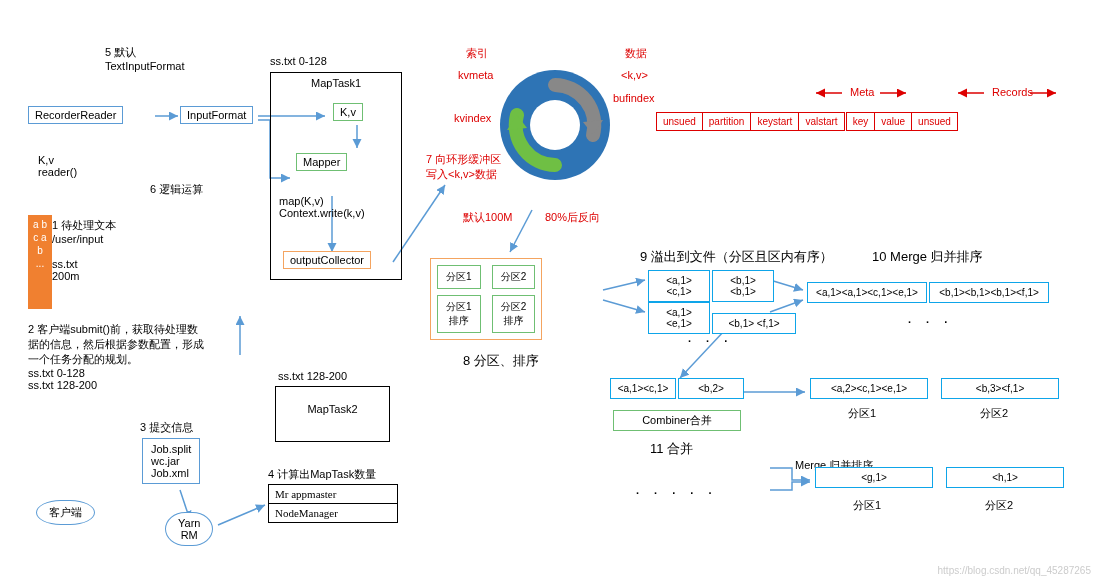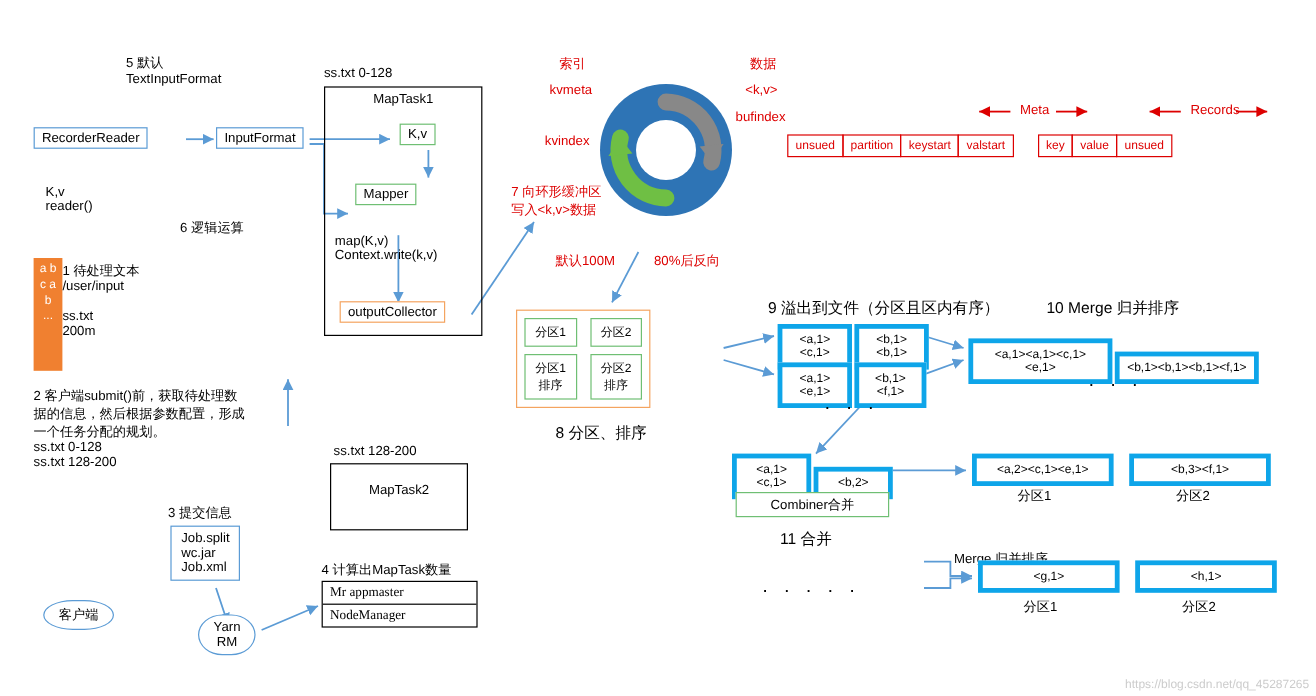--- a/index.html
+++ b/index.html
@@ -3,21 +3,21 @@
 <meta charset="utf-8">
 <style>
 html,body{margin:0;padding:0;font-family:Arial,"Microsoft YaHei",sans-serif;font-size:11px;background:#fff;color:#000;}
 .canvas{position:relative;width:1097px;height:580px;}
 .box{position:absolute;border:1px solid #5b9bd5;background:#fff;padding:2px 6px;box-sizing:border-box;}
 .gbox{position:absolute;border:1px solid #6fbf73;background:#fff;padding:2px 6px;box-sizing:border-box;}
 .obox{position:absolute;border:1px solid #f4a460;background:#fff;padding:2px 6px;box-sizing:border-box;}
 .txt{position:absolute;}
 .red{color:#d00;}
 .cell{display:inline-block;border:1px solid #d00;padding:3px 6px;margin:0 -1px 0 0;font-size:10px;color:#d00;box-sizing:border-box;}
-.ocell{display:inline-block;border:4px solid #0ea5e9;padding:4px 6px;font-size:10px;box-sizing:border-box;background:#fff;}
+.ocell{display:inline-block;border:1px solid #0ea5e9;padding:4px 6px;font-size:10px;box-sizing:border-box;background:#fff;}
 .gcell{display:inline-block;border:1px solid #6fbf73;padding:4px 8px;font-size:10px;box-sizing:border-box;background:#fff;}
 .cloud{position:absolute;border:1.5px solid #5b9bd5;border-radius:50%/60%;background:#fff;padding:4px 12px;}
 .orange-col{position:absolute;background:#f08030;color:#fff;width:16px;font-size:10px;text-align:center;line-height:13px;padding:3px 4px;}
 svg.arrows{position:absolute;top:0;left:0;width:1097px;height:580px;pointer-events:none;}
 .dots{position:absolute;letter-spacing:6px;font-weight:bold;}
 .container{position:absolute;border:1px solid #000;box-sizing:border-box;}
 .watermark{position:absolute;right:6px;bottom:4px;color:#ccc;font-size:10px;}
 </style>
 </head>
 <body>
@@ -124,21 +124,21 @@
   <circle cx="60" cy="85" r="25" fill="#fff"></circle>
   <path d="M60 45 A40 40 0 0 1 98 95" fill="none" stroke="#888" stroke-width="14" stroke-linecap="round"></path>
   <polygon points="98,95 108,80 88,82" fill="#888"></polygon>
   <path d="M60 125 A40 40 0 0 1 22 75" fill="none" stroke="#6fbf44" stroke-width="14" stroke-linecap="round"></path>
   <polygon points="22,75 12,90 32,88" fill="#6fbf44"></polygon>
 </svg>
 
 <div class="txt red" style="left:850px;top:86px;">Meta</div>
 <div class="txt red" style="left:992px;top:86px;">Records</div>
 <div style="position:absolute;left:656px;top:112px;">
-  <span class="cell">unsued</span><span class="cell">partition</span><span class="cell">keystart</span><span class="cell">valstart</span><span class="cell" style="margin-left:21px;text-align:center;">key</span><span class="cell">value</span><span class="cell">unsued</span>
+  <span class="cell">unsued</span><span class="cell">partition</span><span class="cell">keystart</span><span class="cell">valstart</span><span class="cell" style="margin-left:2px;text-align:center;">key</span><span class="cell">value</span><span class="cell">unsued</span>
 </div>
 
 <div style="position:absolute;left:430px;top:258px;border:1px solid #f4a460;padding:6px;">
   <div style="margin-bottom:6px;">
     <span class="gcell">分区1</span>
     <span class="gcell" style="margin-left:8px;">分区2</span>
   </div>
   <div>
     <span class="gcell" style="white-space:pre;text-align:center;">分区1
 排序</span>
@@ -148,21 +148,21 @@
 </div>
 <div class="txt" style="left:463px;top:352px;font-size:13px;">8 分区、排序</div>
 
 <div class="txt" style="left:640px;top:248px;font-size:13px;">9 溢出到文件（分区且区内有序）</div>
 <div style="position:absolute;left:648px;top:270px;">
   <span class="ocell" style="width:62px;text-align:center;">&lt;a,1&gt; &lt;c,1&gt;</span>
   <span class="ocell" style="width:62px;text-align:center;margin-left:-1px;">&lt;b,1&gt;&lt;b,1&gt;</span>
 </div>
 <div style="position:absolute;left:648px;top:302px;">
   <span class="ocell" style="width:62px;text-align:center;">&lt;a,1&gt; &lt;e,1&gt;</span>
-  <span class="ocell" style="width:60px;text-align:center;margin-left:-1px;">&lt;b,1&gt; &lt;f,1&gt;</span>
+  <span class="ocell" style="width:84px;text-align:center;margin-left:-1px;">&lt;b,1&gt; &lt;f,1&gt;</span>
 </div>
 <div class="dots" style="left:688px;top:332px;">. . .</div>
 
 <div class="txt" style="left:872px;top:248px;font-size:13px;">10 Merge 归并排序</div>
 <div style="position:absolute;left:807px;top:282px;">
   <span class="ocell" style="width:120px;text-align:center;">&lt;a,1&gt;&lt;a,1&gt;&lt;c,1&gt;&lt;e,1&gt;</span>
   <span class="ocell" style="width:120px;text-align:center;margin-left:-1px;">&lt;b,1&gt;&lt;b,1&gt;&lt;b,1&gt;&lt;f,1&gt;</span>
 </div>
 <div class="dots" style="left:908px;top:313px;">. . .</div>
 

